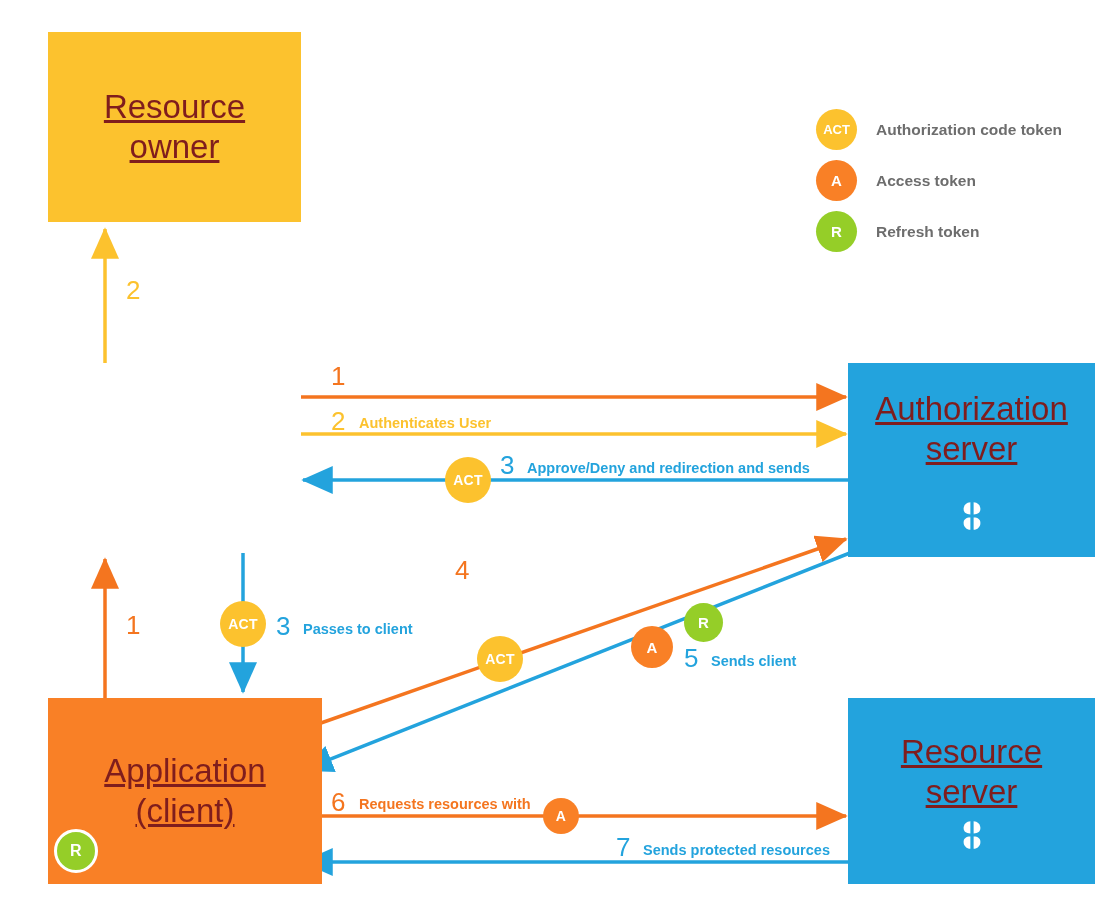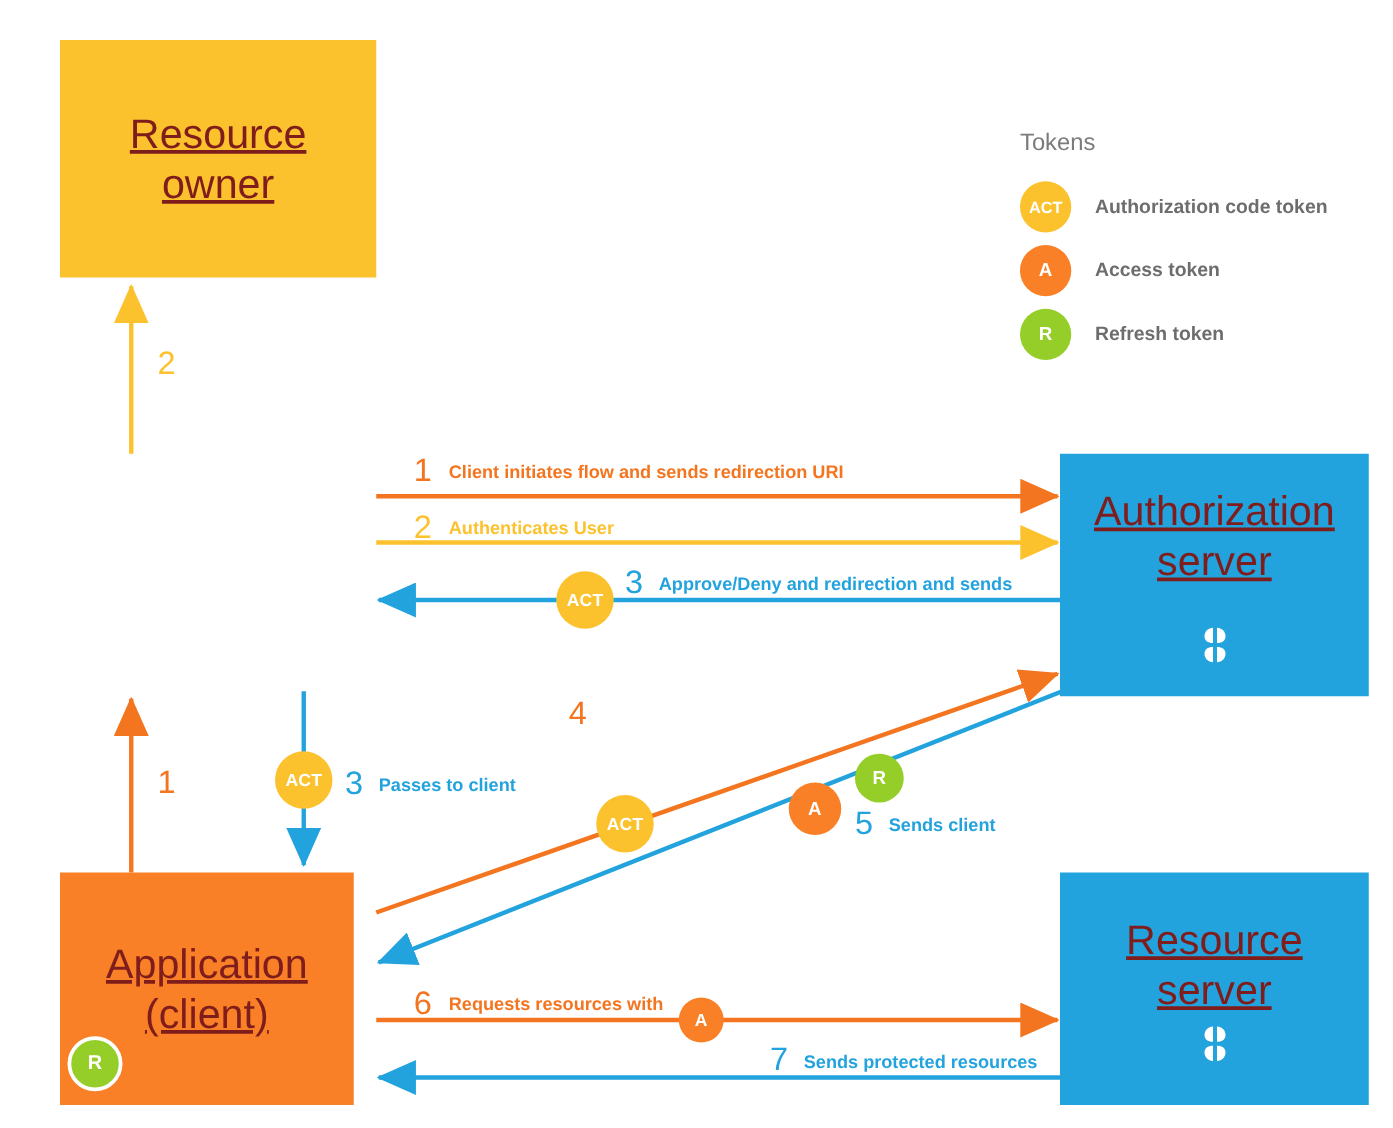--- a/index.html
+++ b/index.html
@@ -47,21 +47,21 @@
     left: 48px; top: 32px; width: 253px; height: 190px;
     background: #fcc22e;
     font-size: 33px;
   }
   #node-user-agent {
     left: 48px; top: 363px; width: 253px; height: 190px;
     background: #95ce28;
     font-size: 33px;
   }
   #node-application {
-    left: 48px; top: 698px; width: 235px; height: 186px;
+    left: 48px; top: 698px; width: 274px; height: 186px;
     background: #f98026;
     font-size: 33px;
   }
   #node-authorization-server {
     left: 848px; top: 363px; width: 247px; height: 194px;
     background: #23a3dd;
     font-size: 33px;
     gap: 24px;
   }
   #node-resource-server {
@@ -220,21 +220,20 @@
 
   <div class="token-badge token-r badge-ring" style="left:54px; top:829px; width:44px; height:44px; font-size:16px;">
     <span>R</span>
   </div>
 
   <div class="flow-num c-yellow" style="left:126px; top:277px;">2</div>
 
   <div class="flow-num c-orange" style="left:126px; top:612px;">1</div>
 
   <div class="flow-num c-orange" style="left:331px; top:363px;">1</div>
-  <div class="flow-text c-orange" style="left:359px; top:369px;">Client initiates flow and sends redirection URI</div>
 
   <div class="flow-num c-yellow" style="left:331px; top:408px;">2</div>
   <div class="flow-text c-yellow" style="left:359px; top:414px;">Authenticates User</div>
 
   <div class="token-badge token-act" style="left:445px; top:457px; width:46px; height:46px; font-size:14px;">
     <span>ACT</span>
   </div>
   <div class="flow-num c-blue" style="left:500px; top:452px;">3</div>
   <div class="flow-text c-blue" style="left:527px; top:459px;">Approve/Deny and redirection and sends</div>
 
@@ -261,21 +260,20 @@
   <div class="flow-num c-orange" style="left:331px; top:789px;">6</div>
   <div class="flow-text c-orange" style="left:359px; top:795px;">Requests resources with</div>
   <div class="token-badge token-a" style="left:543px; top:798px; width:36px; height:36px; font-size:14px;">
     <span>A</span>
   </div>
 
   <div class="flow-num c-blue" style="left:616px; top:834px;">7</div>
   <div class="flow-text c-blue" style="left:643px; top:841px;">Sends protected resources</div>
 
   <div id="legend">
-    <div id="legend-title">Tokens</div>
 
     <div class="legend-row">
       <div class="legend-swatch token-act" style="font-size:13px;">
         <span>ACT</span>
       </div>
       <div class="legend-label">Authorization code token</div>
     </div>
 
     <div class="legend-row">
       <div class="legend-swatch token-a" style="font-size:15px;">

